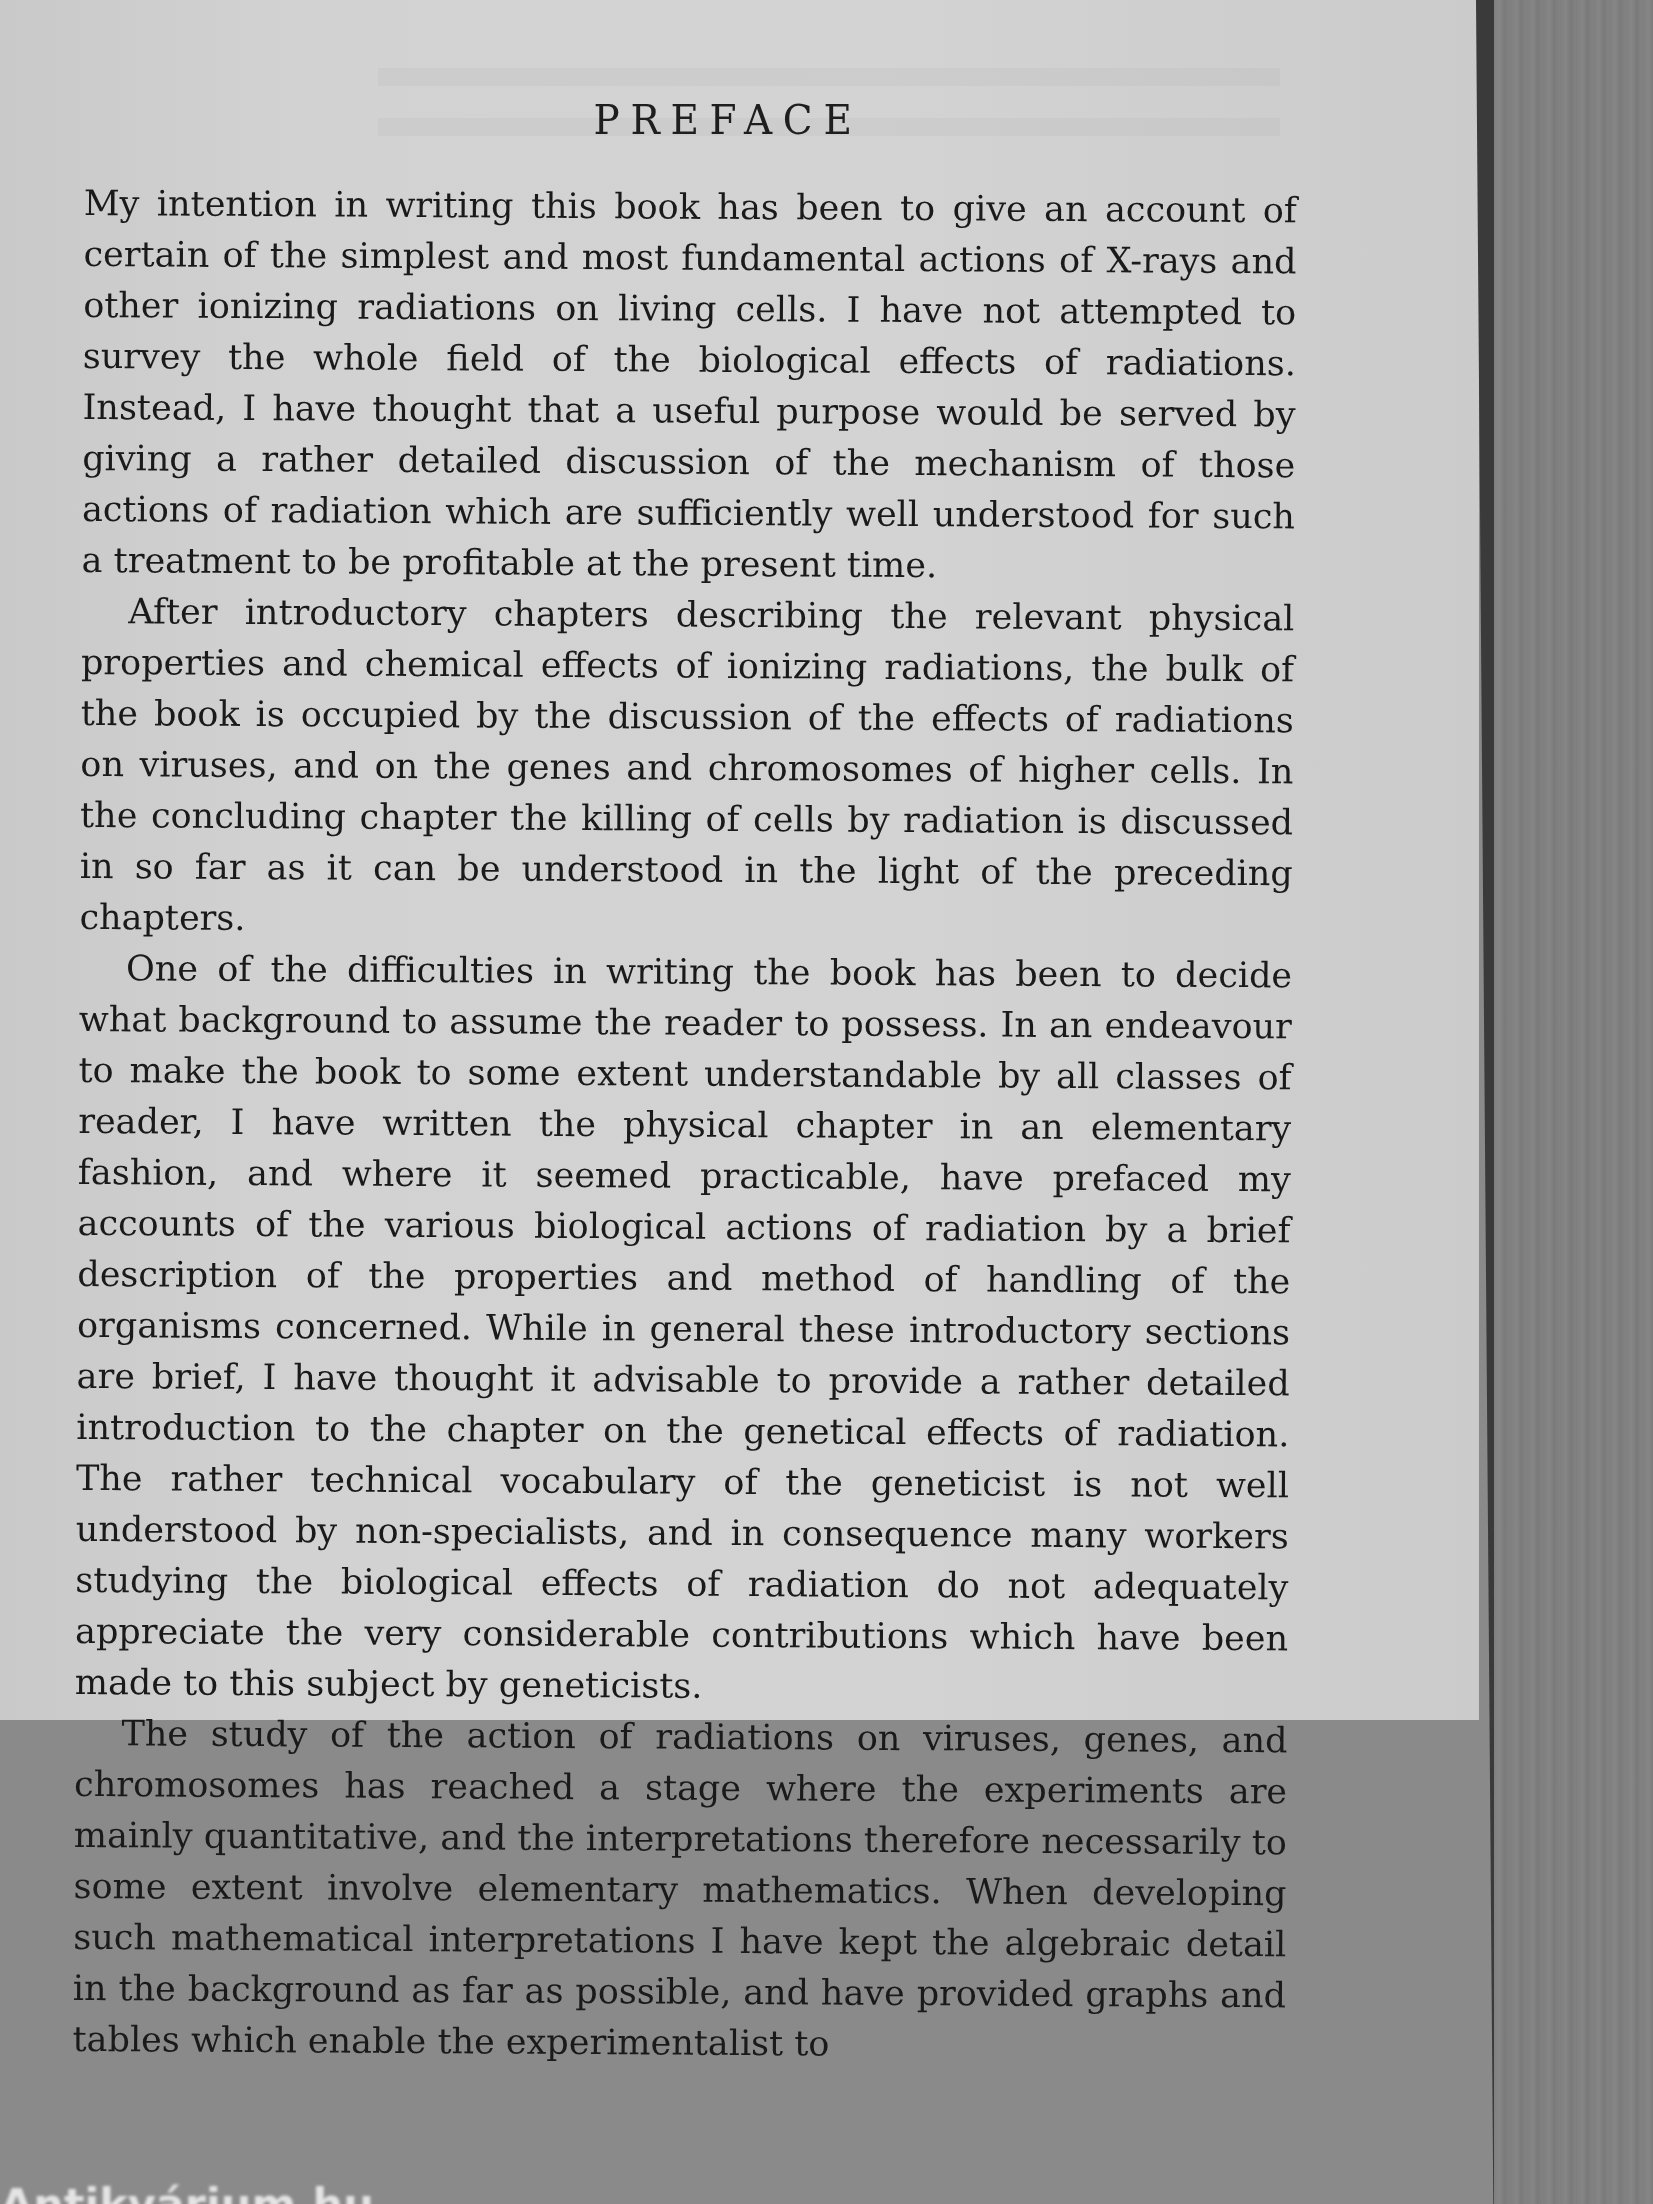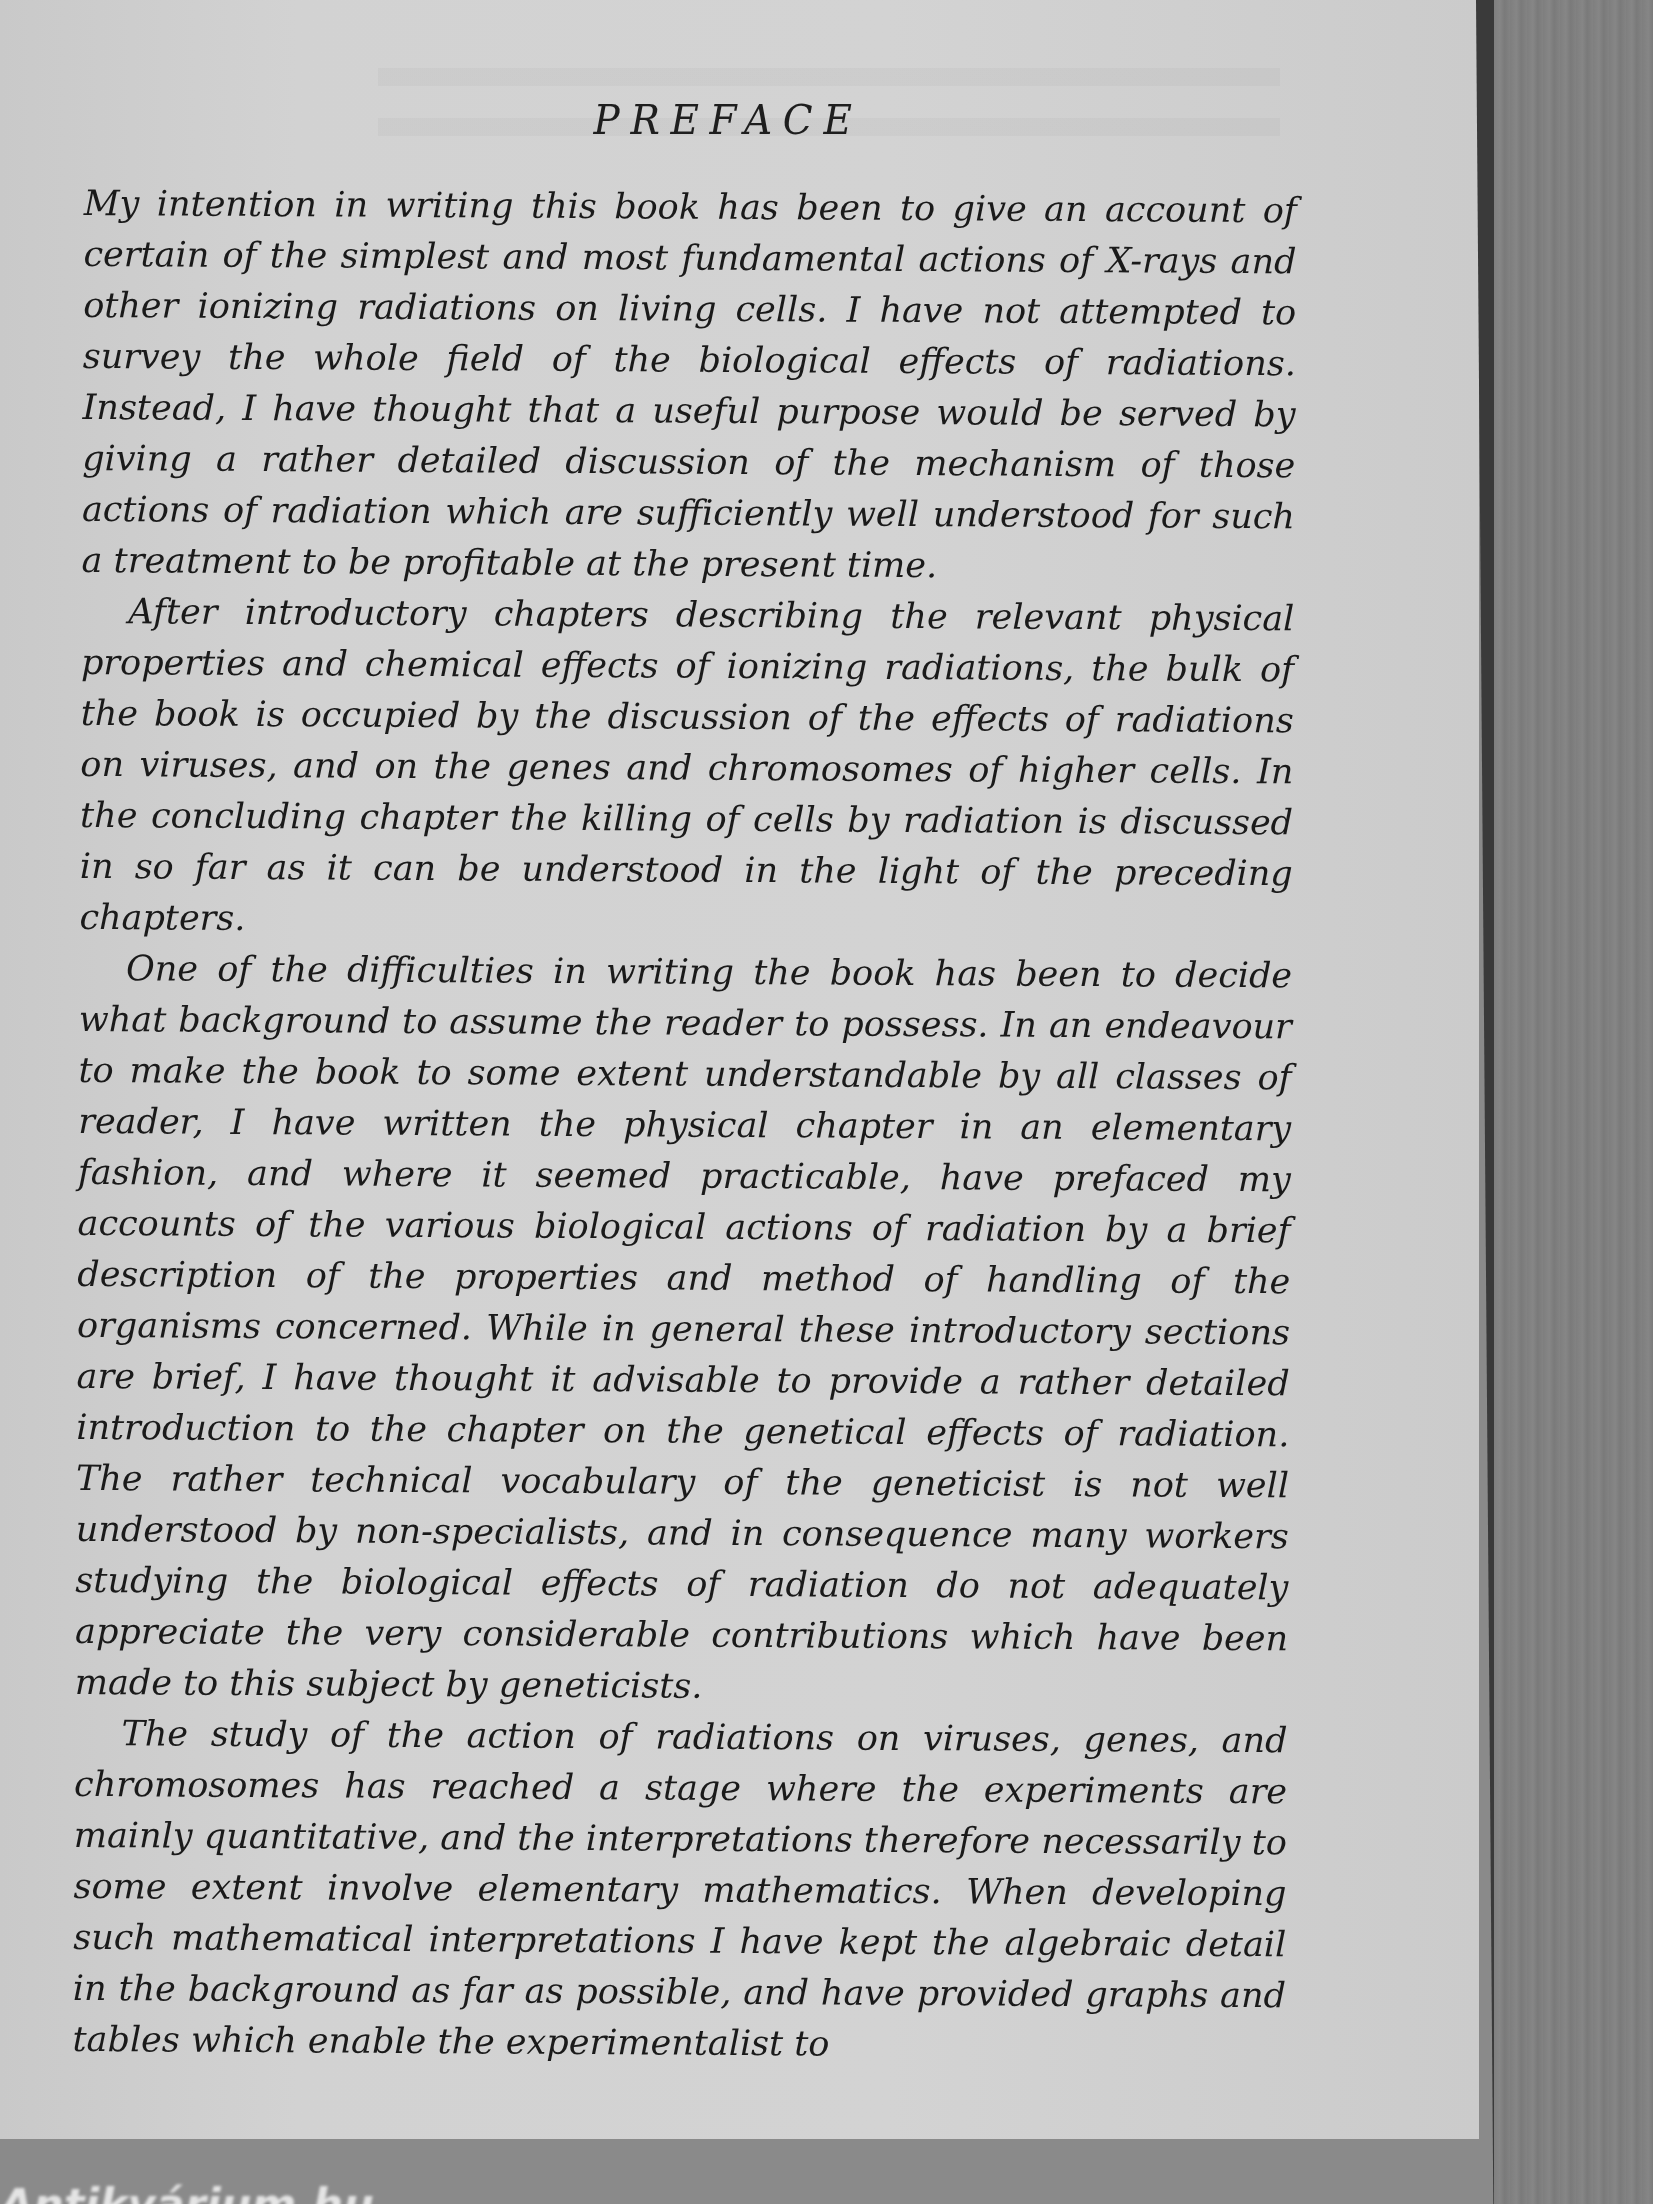--- a/index.html
+++ b/index.html
@@ -12,23 +12,22 @@
       position: relative;
       overflow: hidden;
       background: #8a8a8a;
       font-family: "DejaVu Serif", "Liberation Serif", serif;
     }
     .page {
       position: absolute;
       left: 0;
       top: 0;
       width: 1479px;
-      height: 2139px;
+      height: 1720px;
       background: linear-gradient(90deg, #c9c9c9 0%, #d2d2d2 20%, #d3d3d3 60%, #cbcbcb 100%);
-      font-style: italic;
     }
     .page-edge {
       position: absolute;
       top: 0;
       left: 1476px;
       width: 19.4px;
       height: 2205px;
       background: #3a3a3a;
       transform: skewX(0.45deg);
       transform-origin: top left;

